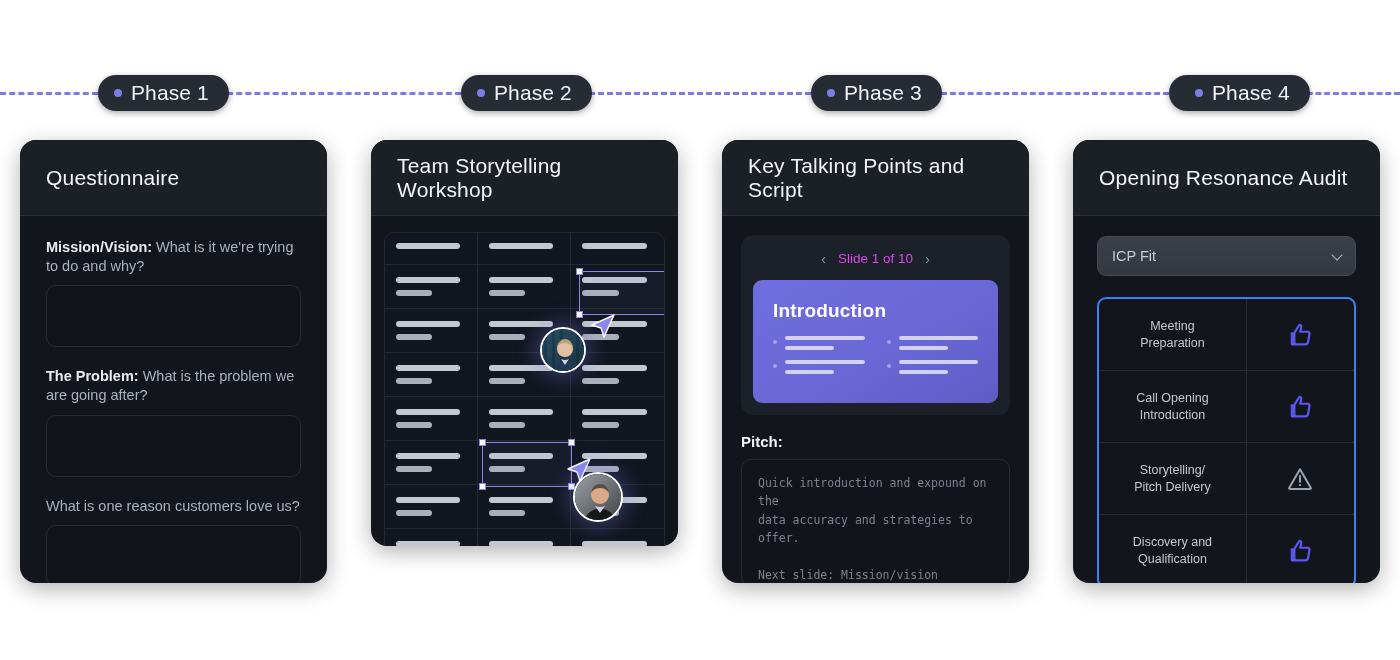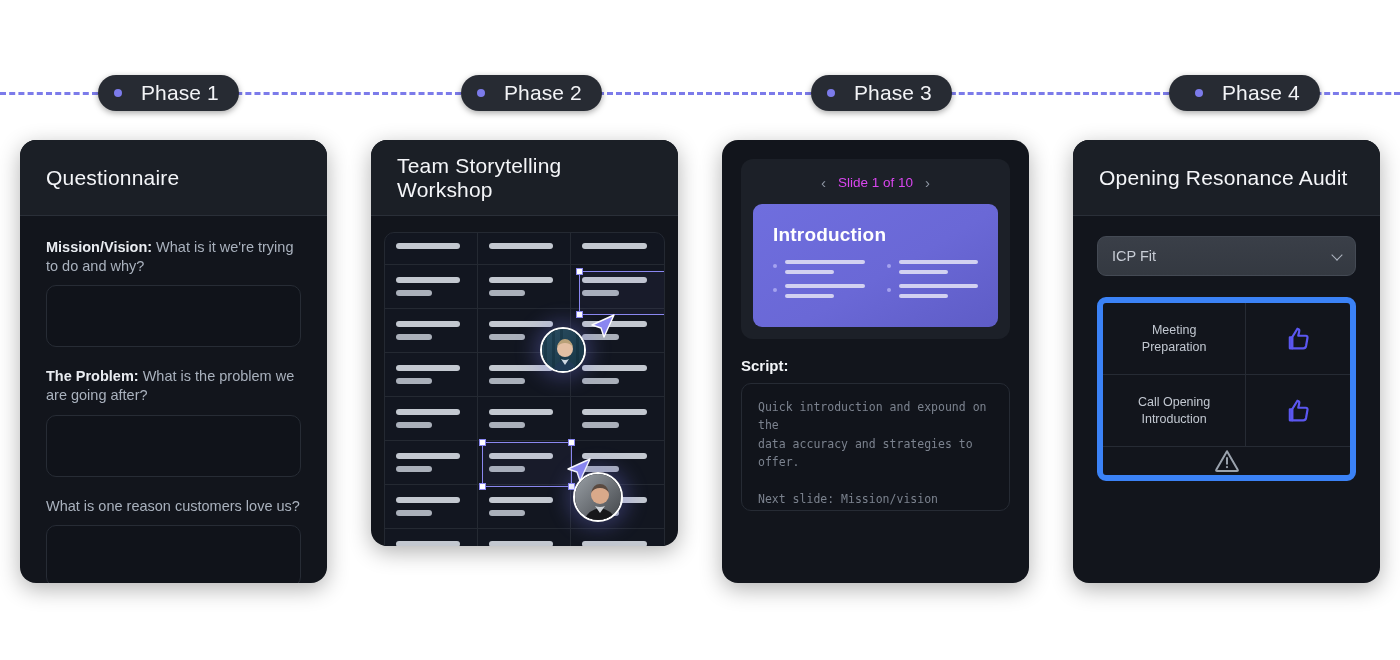--- a/index.html
+++ b/index.html
@@ -15,21 +15,21 @@
   .timeline {
     position: absolute; left: 0; top: 92px; width: 1400px; height: 2px;
   }
   .dash-seg {
     position: absolute; top: 0; height: 0;
     border-top: 3px dashed #7c7bea;
   }
   .phase-pill {
     position: absolute; top: 75px;
     height: 36px;
-    display: flex; align-items: center; gap: 19px;
+    display: flex; align-items: center; gap: 9px;
     padding: 0 20px 0 16px;
     background: #272b33;
     border-radius: 18px;
     box-shadow: 0 2px 6px rgba(0,0,0,.35);
   }
   .phase-dot {
     width: 8px; height: 8px; border-radius: 50%;
     background: #7c7bea; flex: none;
   }
   .phase-label {
@@ -162,21 +162,21 @@
     margin-bottom: 21px;
   }
   .select-value { color: #c8cdd6; font-size: 14.5px; }
   .select-caret {
     position: absolute; right: 14px; top: 50%;
     width: 8px; height: 8px; margin-top: -5px;
     border-right: 1.6px solid #aeb5c0; border-bottom: 1.6px solid #aeb5c0;
     transform: rotate(45deg);
   }
   .audit-table {
-    border: 6px solid #3b82f6; border-radius: 9px; overflow: hidden;
+    border: 2px solid #3b82f6; border-radius: 9px; overflow: hidden;
   }
   .audit-row { display: flex; border-bottom: 1px solid #262b34; }
   .audit-row:last-child { border-bottom: none; }
   .audit-name {
     flex: 0 0 58%;
     border-right: 1px solid #262b34;
     display: flex; align-items: center; justify-content: center;
     text-align: center;
     padding: 16px 10px;
     color: #c2c8d1; font-size: 12.5px; line-height: 1.35;
@@ -405,20 +405,23 @@
             <path d="M20 32 l5 7 l5 -7 q-5 2 -10 0 z" fill="#cfd3d8"></path>
             <circle cx="25" cy="21" r="9" fill="#d9a98a"></circle>
             <path d="M16 19 q2-9 9-9 q7 0 9 9 q-3-5-9-5 q-6 0-9 5 z" fill="#5a4a40"></path>
           </svg>
         </div>
       </div>
     </div>
   </div>
 
   <div class="card" style="left:722px;top:140px;width:307px;height:443px;">
+    <div class="card-header">
+      <span class="card-title">Key Talking Points and Script</span>
+    </div>
     <div class="card-body" style="padding:19px 19px 19px 19px;">
       <div class="slide-panel">
         <div class="slide-nav">
           <span class="slide-nav-arrow">‹</span>
           <span class="slide-nav-text">Slide 1 of 10</span>
           <span class="slide-nav-arrow">›</span>
         </div>
         <div class="slide">
           <div class="slide-title">Introduction</div>
           <div class="slide-cols">
@@ -450,21 +453,21 @@
                 <span class="slide-dot"></span>
                 <span class="slide-lines">
                   <span class="sline l1" style="display:block;"></span>
                   <span class="sline l2" style="display:block;"></span>
                 </span>
               </div>
             </div>
           </div>
         </div>
       </div>
-      <div class="notes-label">Script:</div>
+      <div class="notes-label">Pitch:</div>
       <div class="notes-box">
         <div class="notes-text">Quick introduction and expound on the
 data accuracy and strategies to offer.
 
 Next slide: Mission/vision</div>
       </div>
     </div>
   </div>
 
   <div class="card" style="left:1073px;top:140px;width:307px;height:443px;">
@@ -494,26 +497,38 @@
 Introduction</div>
           <div class="audit-icon">
             <svg width="28" height="28" viewBox="0 0 24 24" fill="none" stroke="#5b57f0" stroke-width="1.9" stroke-linejoin="round">
               <path d="M7 10.5 L7 20 L5 20 L5 10.5 Z"></path>
               <path d="M7 10.5 L11.5 3.2 q2.1 .2 1.5 2.6 L12.2 9.2 L18.6 9.2 q1.9 .2 1.5 2 L18.9 18 q-.4 2 -2.4 2 L7 20 Z"></path>
             </svg>
           </div>
         </div>
 
         <div class="audit-row">
+          <div class="audit-name">Storytelling/
+Pitch Delivery</div>
           <div class="audit-icon">
             <svg width="28" height="28" viewBox="0 0 24 24" fill="none" stroke="#9aa2ad" stroke-width="1.7" stroke-linejoin="round" stroke-linecap="round">
               <path d="M12 3.6 L21.2 19.6 q.5 1 -.7 1 L3.5 20.6 q-1.2 0 -.7 -1 Z"></path>
               <line x1="12" y1="9.4" x2="12" y2="14.4"></line>
               <circle cx="12" cy="17.2" r="1" fill="#9aa2ad" stroke="none"></circle>
             </svg>
           </div>
         </div>
 
+        <div class="audit-row">
+          <div class="audit-name">Discovery and
+Qualification</div>
+          <div class="audit-icon">
+            <svg width="28" height="28" viewBox="0 0 24 24" fill="none" stroke="#5b57f0" stroke-width="1.9" stroke-linejoin="round">
+              <path d="M7 10.5 L7 20 L5 20 L5 10.5 Z"></path>
+              <path d="M7 10.5 L11.5 3.2 q2.1 .2 1.5 2.6 L12.2 9.2 L18.6 9.2 q1.9 .2 1.5 2 L18.9 18 q-.4 2 -2.4 2 L7 20 Z"></path>
+            </svg>
+          </div>
+        </div>
       </div>
     </div>
   </div>
 
 </div>
 
 </body></html>

